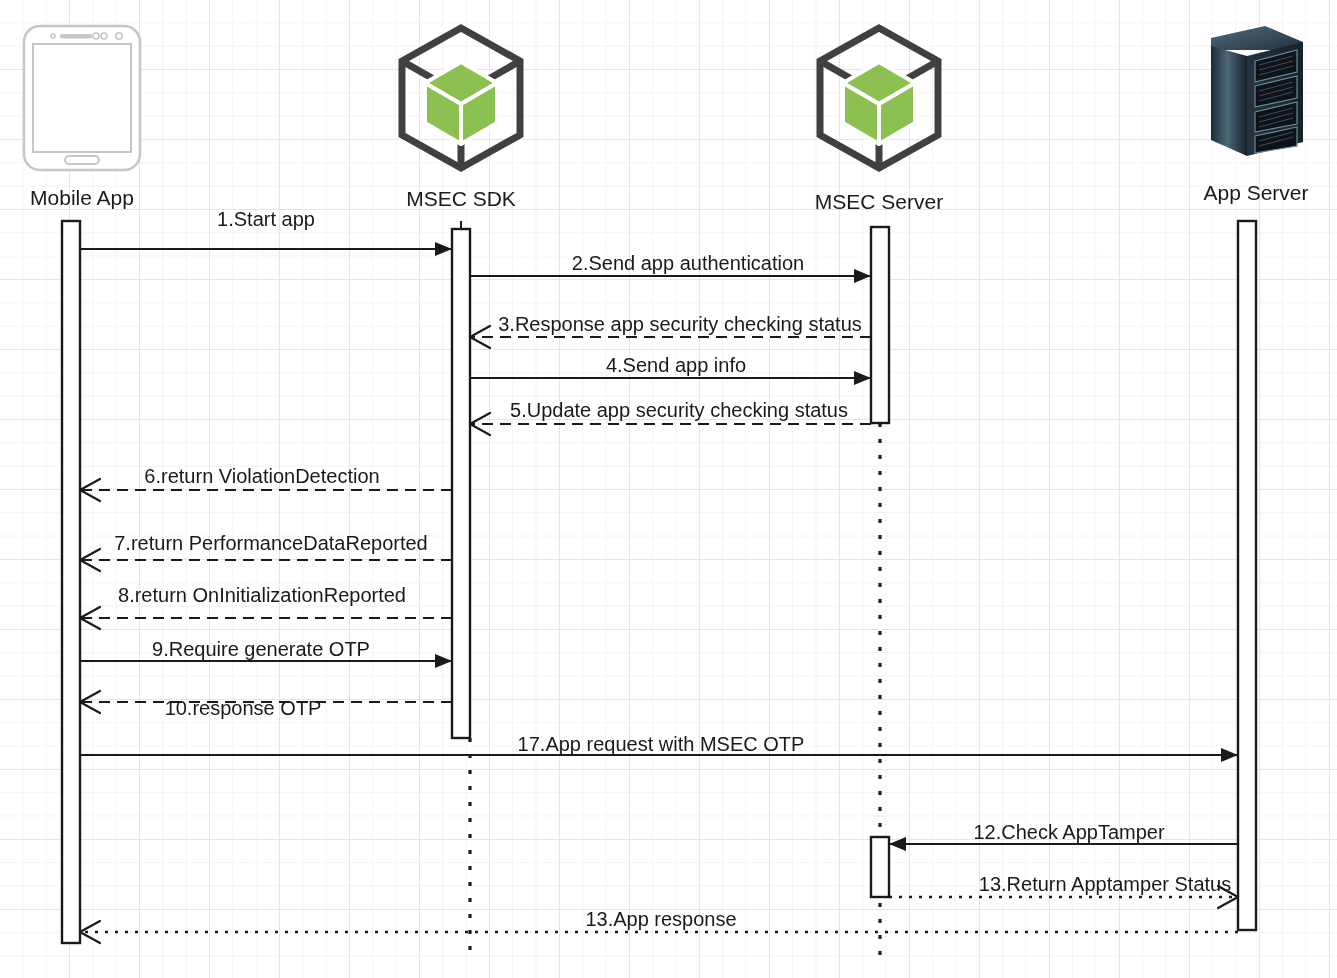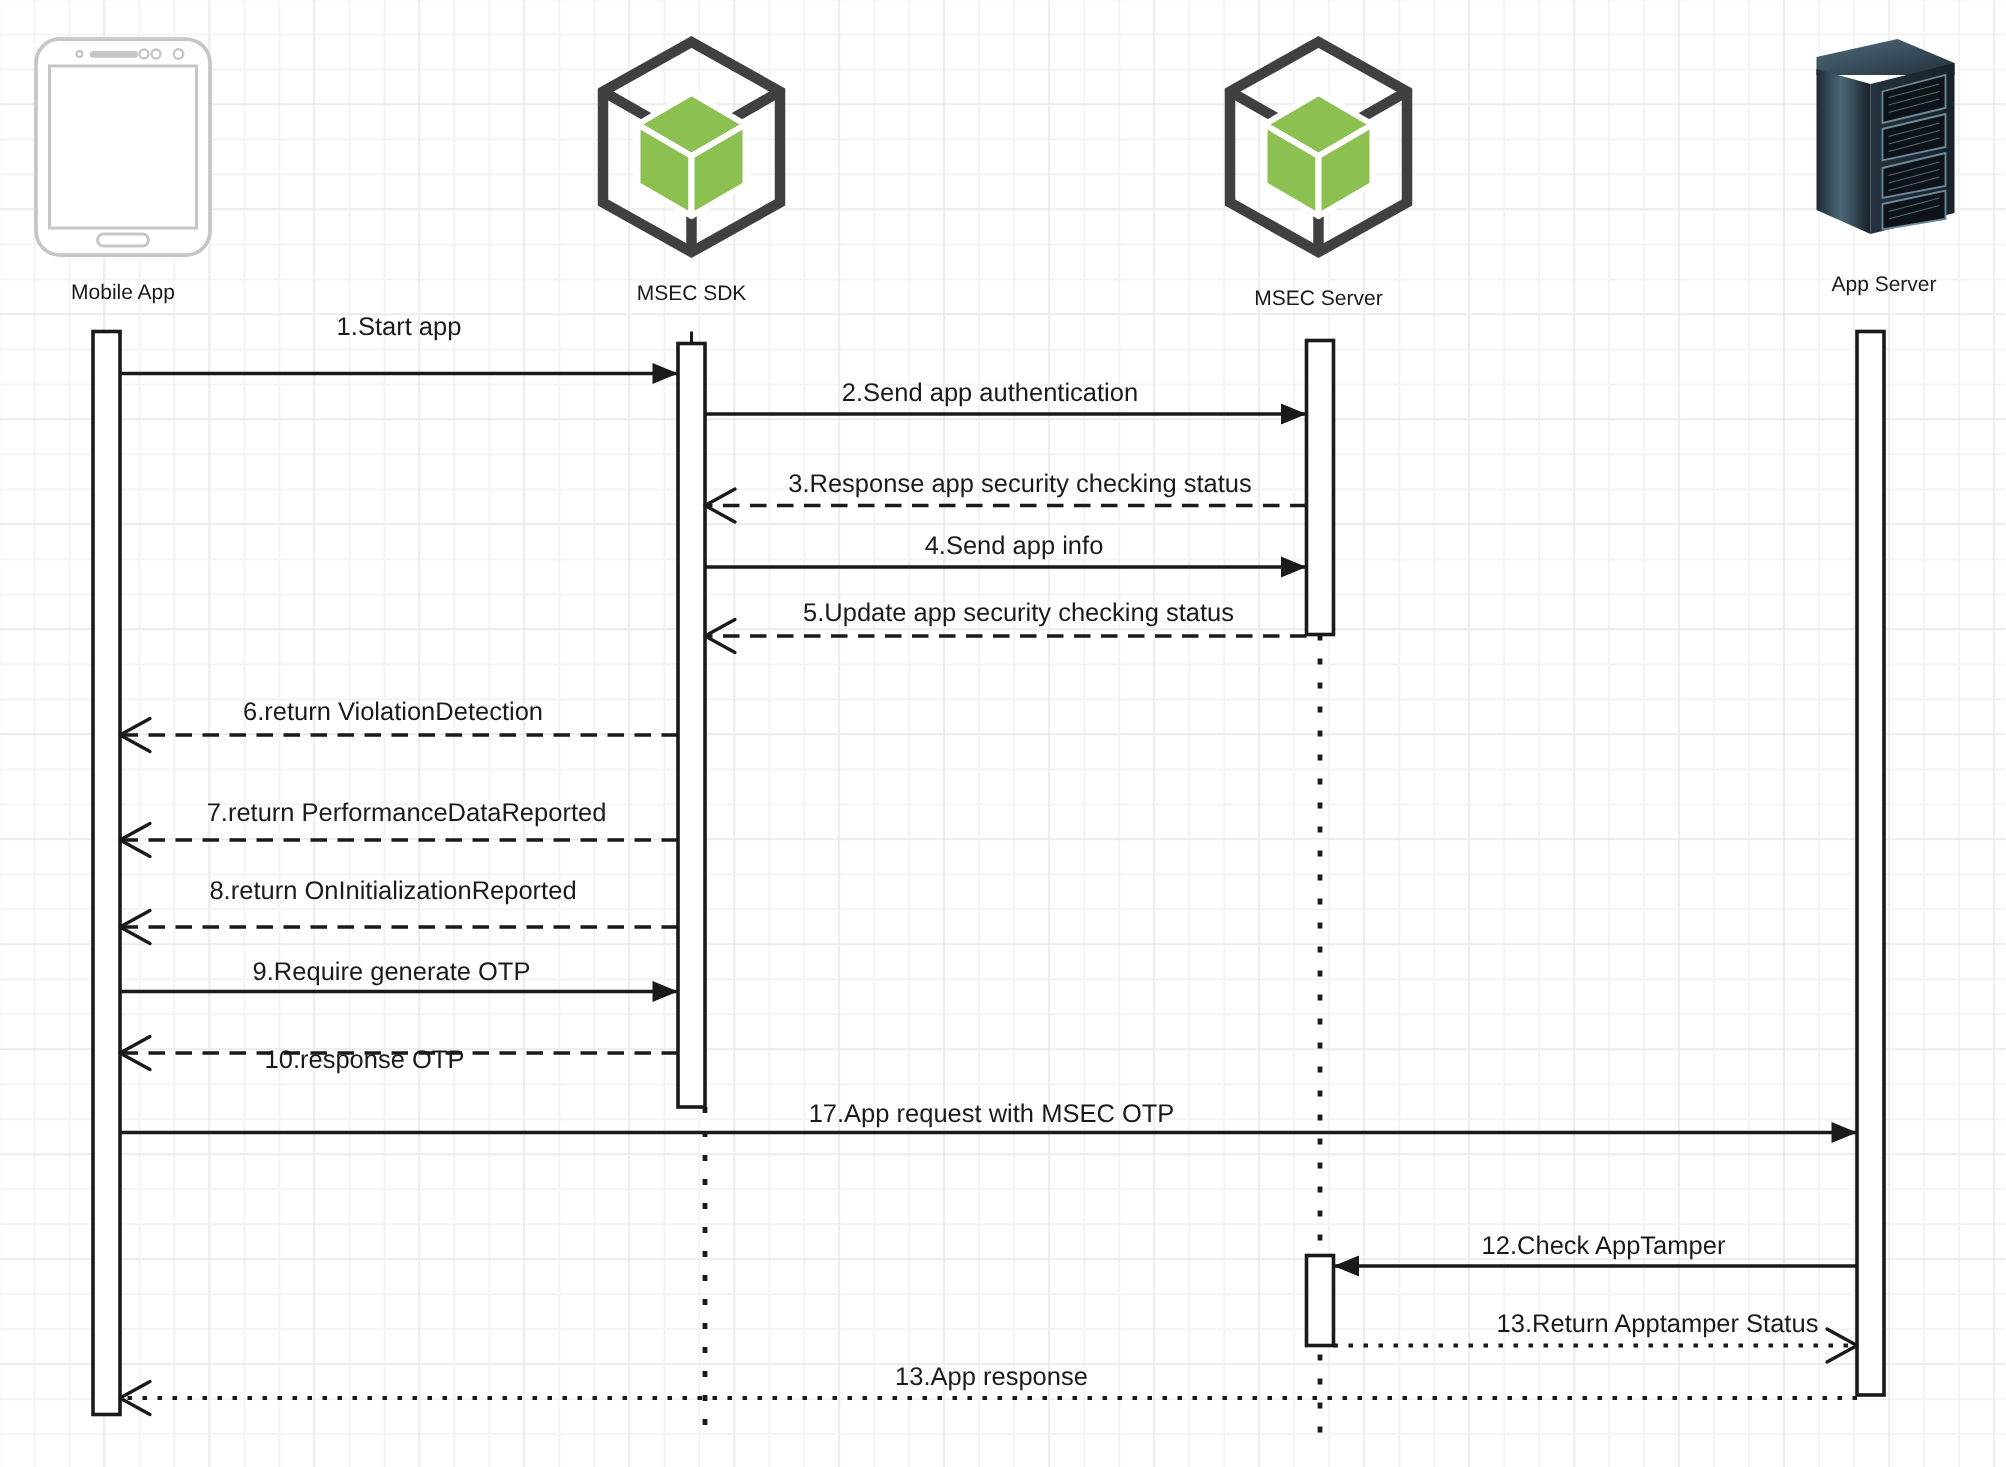--- a/index.html
+++ b/index.html
@@ -30,25 +30,25 @@
     height: 978px;
   }
   .lbl {
     position: absolute;
     font-family: "Liberation Sans", sans-serif;
     color: #1a1a1a;
     white-space: nowrap;
     pointer-events: none;
   }
   .actor-label {
-    font-size: 14px;
+    font-size: 21px;
     transform: translateX(-50%);
   }
   .msg-label {
-    font-size: 17px;
+    font-size: 20px;
     transform: translateX(-50%);
   }
   .icon-box {
     position: absolute;
   }
 </style>
 </head>
 <body>
 
 <div id="canvas">
@@ -209,21 +209,21 @@
         <polyline points="100,921 80,932 100,943" fill="none" stroke="#1a1a1a" stroke-width="2.2" stroke-linecap="round" stroke-linejoin="round"></polyline>
       </g>
     </svg>
 
   <div class="lbl actor-label" style="left:82px; top:186px;">Mobile App</div>
   <div class="lbl actor-label" style="left:461px; top:187px;">MSEC SDK</div>
   <div class="lbl actor-label" style="left:879px; top:190px;">MSEC Server</div>
   <div class="lbl actor-label" style="left:1256px; top:181px;">App Server</div>
 
   <div class="lbl msg-label" style="left:266px;  top:208px;">1.Start app</div>
-  <div class="lbl msg-label" style="left:660px;  top:252px;text-align:center;">2.Send app authentication</div>
+  <div class="lbl msg-label" style="left:688px;  top:252px;text-align:center;">2.Send app authentication</div>
   <div class="lbl msg-label" style="left:680px;  top:313px;">3.Response app security checking status</div>
   <div class="lbl msg-label" style="left:676px;  top:354px;">4.Send app info</div>
   <div class="lbl msg-label" style="left:679px;  top:399px;">5.Update app security checking status</div>
   <div class="lbl msg-label" style="left:262px;  top:465px;">6.return ViolationDetection</div>
   <div class="lbl msg-label" style="left:271px;  top:532px;text-align:right;">7.return PerformanceDataReported</div>
   <div class="lbl msg-label" style="left:262px;  top:584px;">8.return OnInitializationReported</div>
   <div class="lbl msg-label" style="left:261px;  top:638px;">9.Require generate OTP</div>
   <div class="lbl msg-label" style="left:243px;  top:679px;margin-top:18px;">10.response OTP</div>
   <div class="lbl msg-label" style="left:661px;  top:733px;">17.App request with MSEC OTP</div>
   <div class="lbl msg-label" style="left:1069px; top:821px;">12.Check AppTamper</div>

